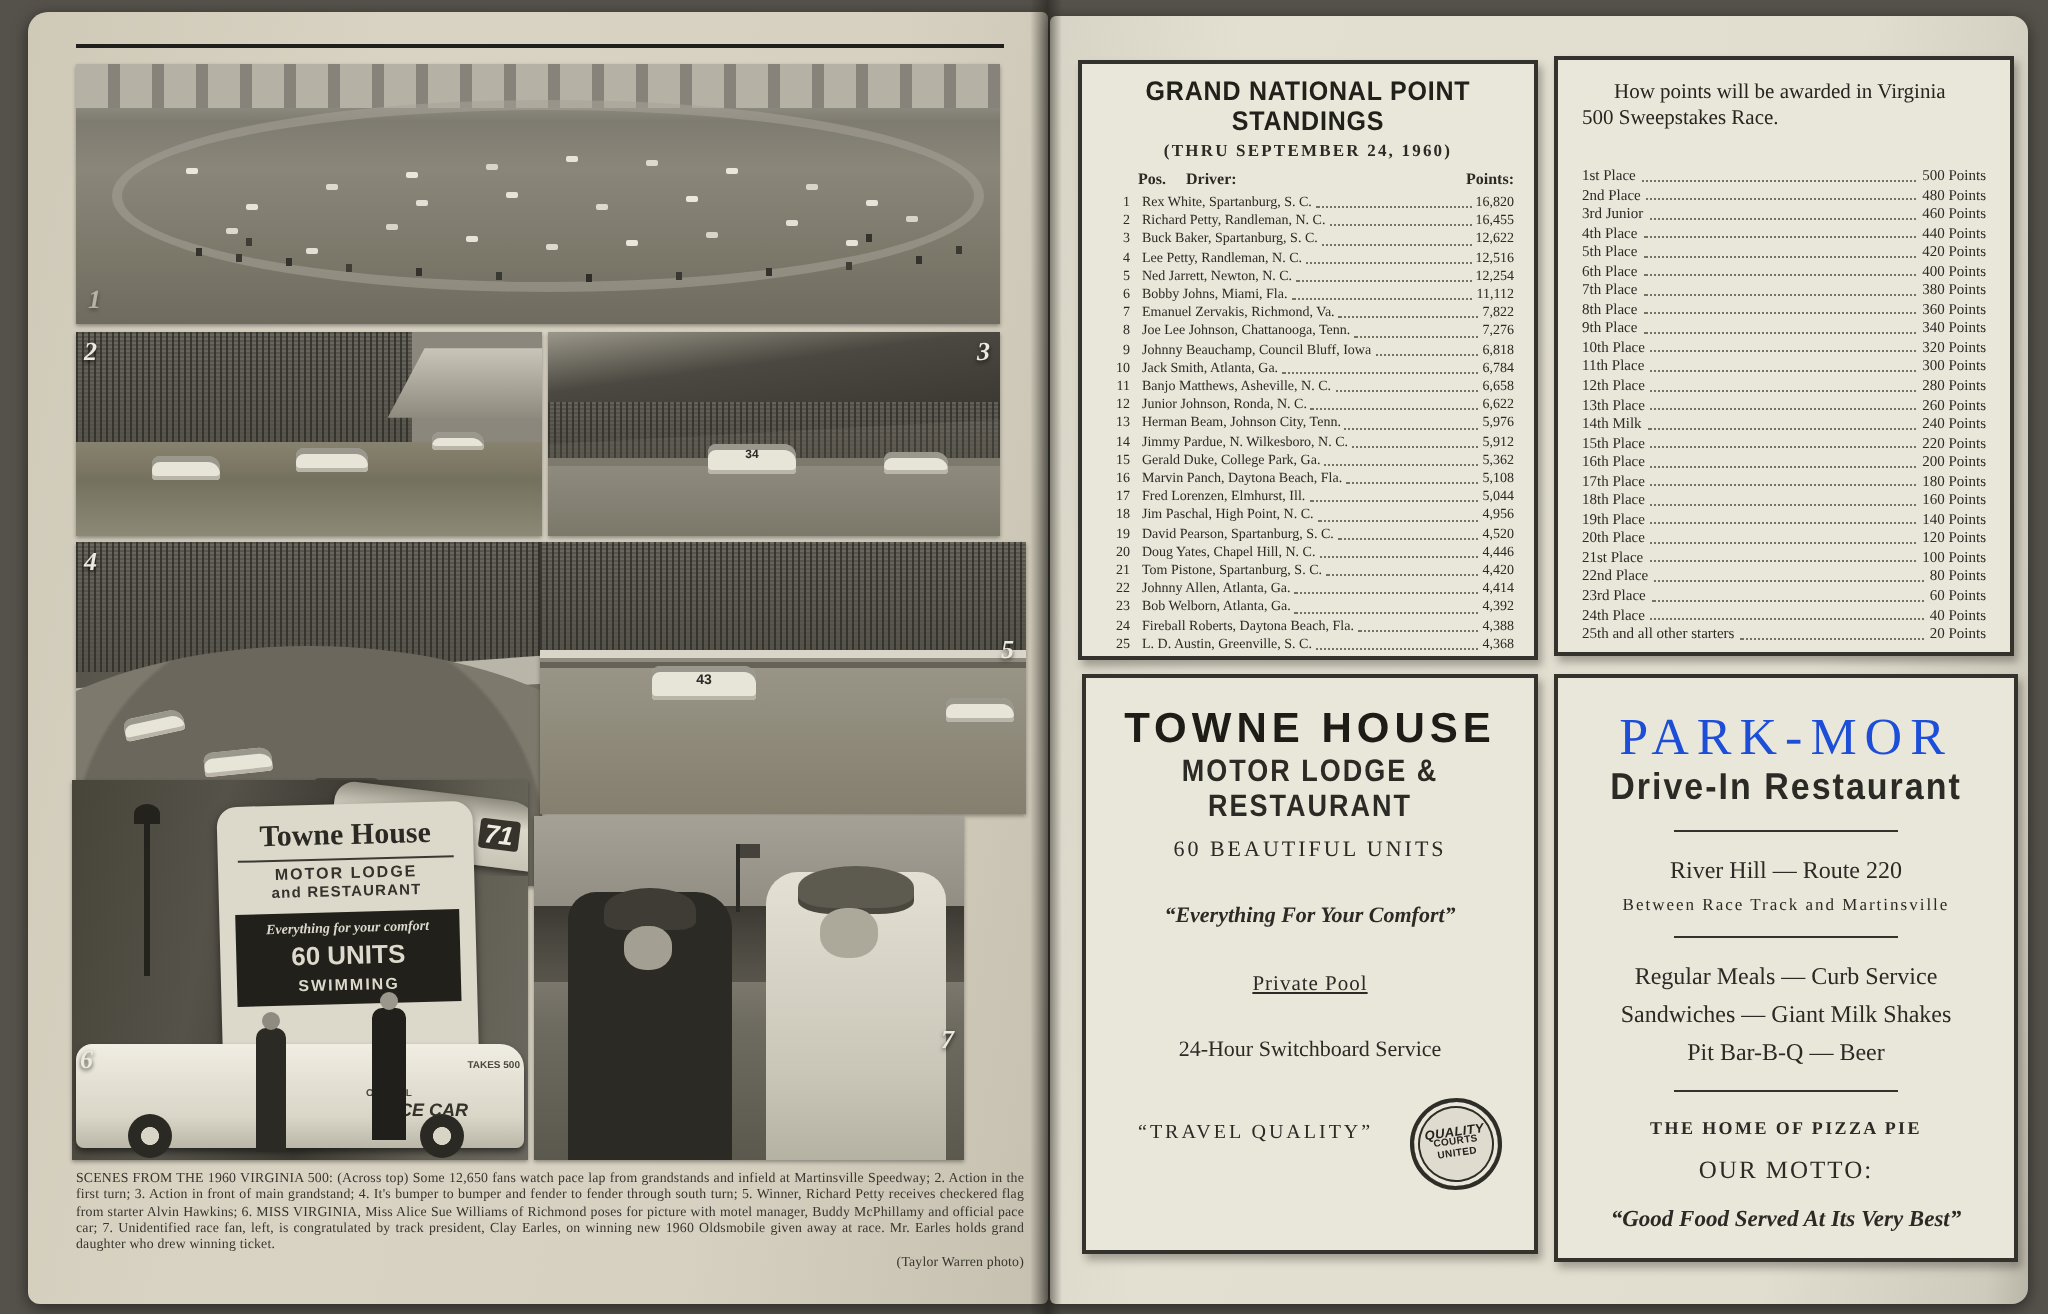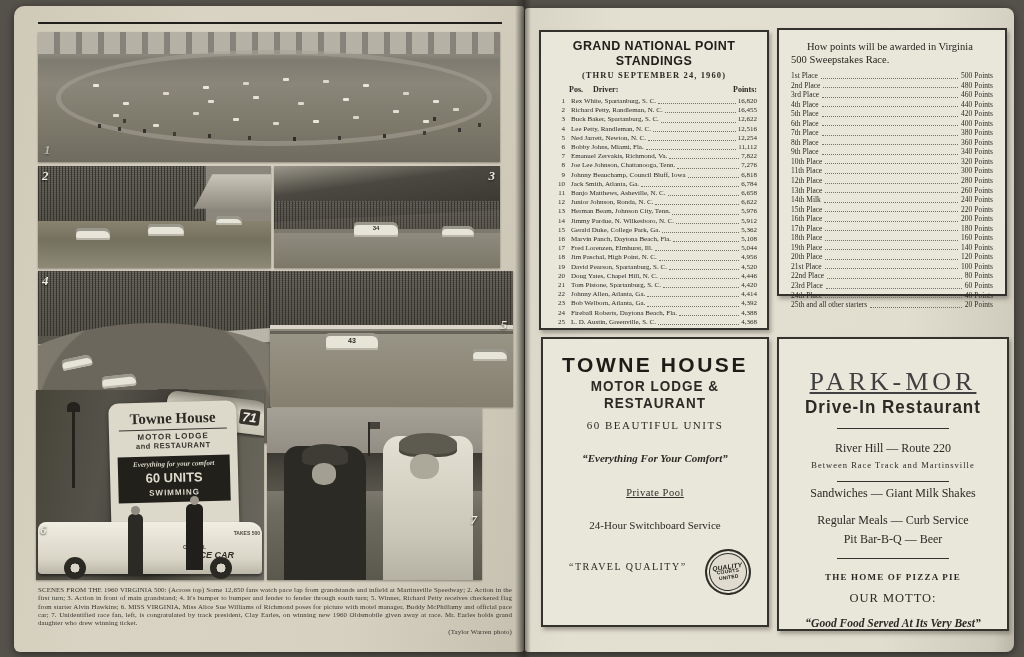--- a/index.html
+++ b/index.html
@@ -127,45 +127,45 @@
     transform:scaleY(1.08);}
   .standings .sub{text-align:center;font:700 8.5px "Liberation Serif",serif;letter-spacing:1.1px;margin:3px 0 5px;}
   .thead{display:flex;font:700 8px "Liberation Serif",serif;margin-bottom:3px;padding-left:18px;}
   .thead .h-pos{width:18px;}
   .thead .h-drv{flex:1;padding-left:6px;}
   .thead .h-pts{text-align:center;}
   .srow{display:flex;align-items:flex-end;font:400 7px/9.2px "Liberation Serif",serif;white-space:nowrap;}
   .srow .pos{width:14px;text-align:right;margin-right:6px;}
   .srow .lead{flex:1;border-bottom:1px dotted #767263;margin:0 2px 2px;}
   .srow .pts{text-align:right;}
-  .points-panel{left:252px;top:20px;width:230px;height:268px;padding:10px 12px 6px;}
+  .points-panel{left:252px;top:20px;width:230px;height:300px;padding:10px 12px 6px;}
   .points-panel .ptitle{font:400 10.5px/13px "Liberation Serif",serif;color:#26251f;}
   .points-panel .ptitle .ind{display:block;text-indent:16px;}
   .prow{display:flex;align-items:flex-end;font:400 7.5px/9.55px "Liberation Serif",serif;white-space:nowrap;margin-top:0;}
   .prow .lead{flex:1;border-bottom:1px dotted #767263;margin:0 3px 2px;}
-  .prows{margin-top:5px;text-align:center;}
+  .prows{margin-top:17px;text-align:center;}
   
   .towne{left:16px;top:329px;width:228px;height:290px;text-align:center;}
   .towne .name{margin-top:14px;font:700 21px "Liberation Sans",sans-serif;letter-spacing:2.5px;color:#1d1c17;}
   .towne .lodge{margin-top:2px;font:700 13.5px "Liberation Sans",sans-serif;letter-spacing:1px;transform:scaleY(1.15);}
   .towne .units{margin-top:10px;font:400 11px "Liberation Serif",serif;letter-spacing:1.5px;}
   .towne .slogan{margin-top:21px;font:italic 700 11px "Liberation Serif",serif;}
   .towne .pool{margin-top:23px;font:400 10.5px "Liberation Serif",serif;letter-spacing:.5px;text-decoration:underline;}
   .towne .switch{margin-top:21px;font:400 11px "Liberation Serif",serif;}
   .towne .travelrow{position:relative;margin-top:18px;height:42px;}
   .towne .travel{position:absolute;left:26px;top:12px;font:400 10px "Liberation Serif",serif;letter-spacing:1.5px;}
   .seal{position:absolute;right:16px;top:0;width:42px;height:42px;border-radius:50%;
     border:2px solid #2e2d27;box-shadow:inset 0 0 0 2px #e9e6da, inset 0 0 0 3px #2e2d27;
     display:flex;flex-direction:column;align-items:center;justify-content:center;transform:rotate(-8deg);background:#dfdccf;}
   .seal span{font:700 5px/5.6px "Liberation Sans",sans-serif;color:#23221d;letter-spacing:.2px;}
   .seal .q{font-style:italic;font-size:6.5px;}
   .towne .addr{margin-top:12px;font:400 9.5px/13px "Liberation Serif",serif;}
   
   .parkmor{left:252px;top:329px;width:232px;height:294px;text-align:center;}
-  .parkmor .name{margin-top:28px;font:400 26px "Liberation Serif",serif;letter-spacing:4px;color:#404040;text-decoration:underline;}
+  .parkmor .name{margin-top:15px;font:400 26px "Liberation Serif",serif;letter-spacing:4px;color:#1d4ed8;}
   .parkmor .type{margin-top:0;font:700 17px "Liberation Sans",sans-serif;letter-spacing:1px;transform:scaleY(1.1);}
   .rule{width:112px;margin:11px auto 0;border-top:1.3px solid #34322c;}
   .parkmor .loc1{margin-top:12px;font:400 12px "Liberation Serif",serif;}
   .parkmor .loc2{margin-top:4px;font:400 8.5px "Liberation Serif",serif;letter-spacing:1px;}
   .parkmor .meal{margin-top:4px;font:400 12px "Liberation Serif",serif;}
   .parkmor .meal.first{margin-top:12px;}
   .parkmor .pizza{margin-top:13px;font:700 9px "Liberation Serif",serif;letter-spacing:1.2px;}
   .parkmor .motto-label{margin-top:9px;font:400 12.5px "Liberation Serif",serif;letter-spacing:1px;}
   .parkmor .motto{margin-top:11px;font:italic 700 11.5px "Liberation Serif",serif;}
 </style>
@@ -453,21 +453,21 @@
           <span class="plc">1st Place</span>
           <span class="lead"></span>
           <span class="pts">500 Points</span>
         </div>
           <div class="prow">
           <span class="plc">2nd Place</span>
           <span class="lead"></span>
           <span class="pts">480 Points</span>
         </div>
           <div class="prow">
-          <span class="plc">3rd Place</span>
+          <span class="plc">3rd Junior</span>
           <span class="lead"></span>
           <span class="pts">460 Points</span>
         </div>
           <div class="prow">
           <span class="plc">4th Place</span>
           <span class="lead"></span>
           <span class="pts">440 Points</span>
         </div>
           <div class="prow">
           <span class="plc">5th Place</span>
@@ -594,22 +594,22 @@
       </div>
     </section>
 
     <section class="panel ad parkmor">
       <div class="name">PARK-MOR</div>
       <div class="type">Drive-In  Restaurant</div>
       <div class="rule"></div>
       <div class="loc1">River Hill — Route 220</div>
       <div class="loc2">Between Race Track and Martinsville</div>
       <div class="rule"></div>
+      <div class="meal first">Regular Meals — Curb Service</div>
       <div class="meal">Sandwiches — Giant Milk Shakes</div>
-      <div class="meal first">Regular Meals — Curb Service</div>
       <div class="meal">Pit Bar-B-Q — Beer</div>
       <div class="rule"></div>
       <div class="pizza">THE HOME OF PIZZA PIE</div>
       <div class="motto-label">OUR MOTTO:</div>
       <div class="motto">“Good Food Served At Its Very Best”</div>
     </section>
   </div>
 
   <div class="gutter"></div>
 </div>

